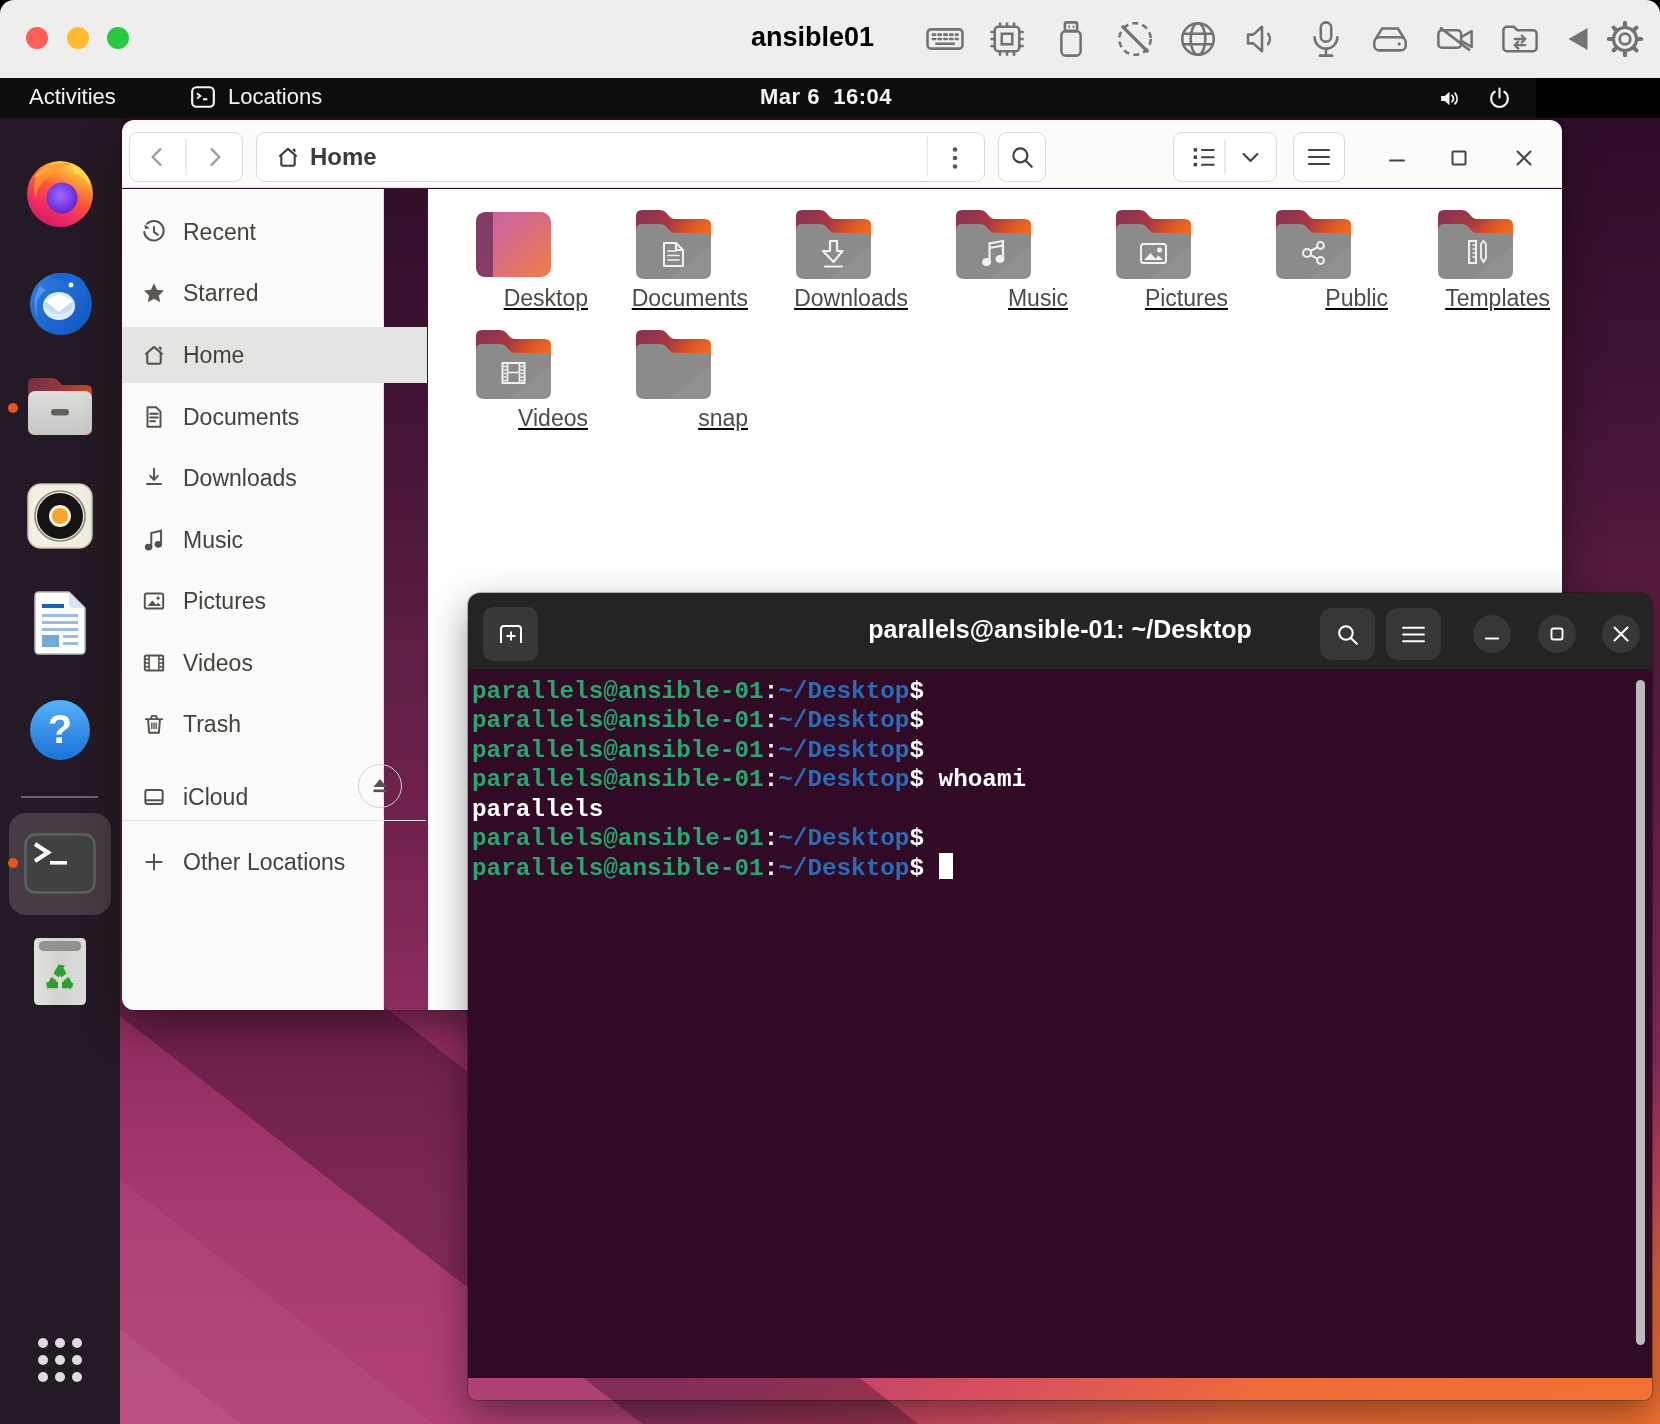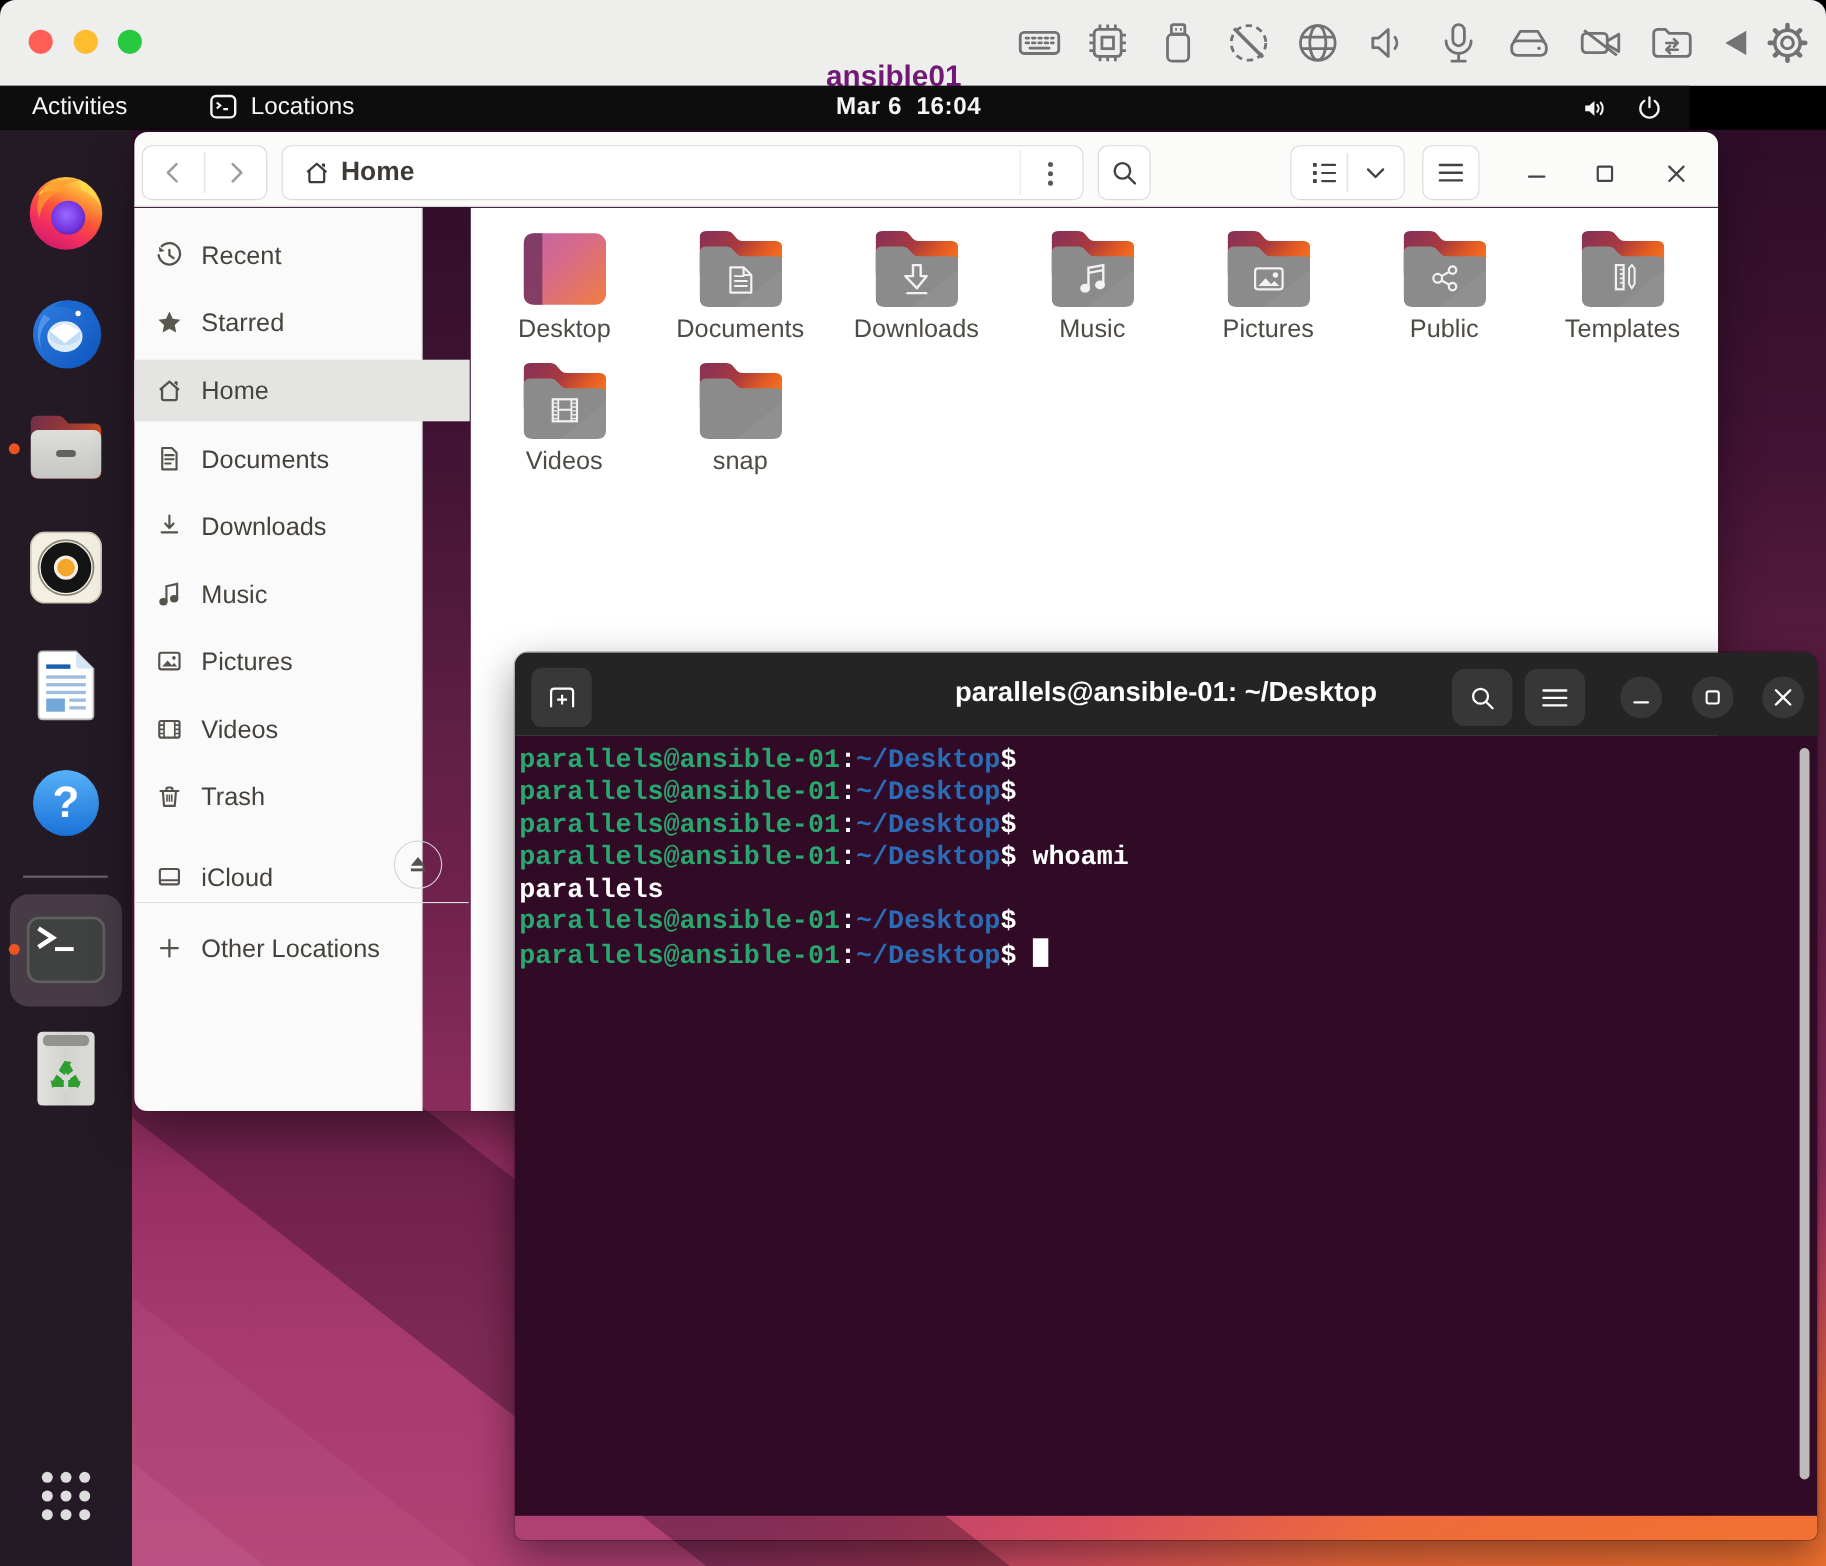--- a/index.html
+++ b/index.html
@@ -6,21 +6,21 @@
 html,body { width:1660px; height:1424px; background:#000; overflow:hidden; }
 body { font-family:"Liberation Sans", sans-serif; position:relative; }
 .screen { position:absolute; left:0; top:0; width:1660px; height:1424px; border-radius:14px 14px 0 0; overflow:hidden; }
 
 
 .macbar { position:absolute; left:0; top:0; width:1660px; height:78px; background:#eeeeec; }
 .tl { position:absolute; top:27px; width:22px; height:22px; border-radius:50%; }
 .tl.r { left:26px; background:#ff5f57; }
 .tl.y { left:67px; background:#febc2e; }
 .tl.g { left:107px; background:#27c93f; }
-.mactitle { position:absolute; top:22px; left:700px; width:225px; text-align:center; font-size:27px; font-weight:bold; color:#701a75;margin-top:32px; }
+.mactitle { position:absolute; top:22px; left:700px; width:225px; text-align:center; font-size:27px; font-weight:bold; color:#000000; }
 .macicons { position:absolute; left:0; top:0; width:1660px; height:78px; }
 .macicons svg { display:block; position:absolute; top:50%; transform:translate(-50%,-50%); }
 
 
 .topbar { position:absolute; left:0; top:78px; width:1536px; height:40px; background:#0d0d0d; color:#f5f5f5; font-size:22px; }
 .tb-act { position:absolute; left:29px; top:6px; }
 .tb-term { position:absolute; left:190px; top:6px; display:flex; align-items:center; gap:12px; }
 .tb-clock { position:absolute; left:116px; right:0; top:6px; text-align:center; font-weight:bold; letter-spacing:0.5px; }
 .tb-right { position:absolute; right:24px; top:0; height:40px; display:flex; align-items:center; gap:24px; }
 
@@ -45,21 +45,21 @@
 .nbtn { position:absolute; top:12px; height:50px; background:#ffffff; border:1px solid #d9d9d8; border-radius:9px; display:flex; align-items:center; justify-content:center; }
 .nbody { position:absolute; left:0; top:69px; width:1440px; height:821px; }
 .nside { position:absolute; left:0; top:0; width:262px; height:821px; background:#fafafa; border-right:1px solid #e2e2e0; }
 .nmain { position:absolute; left:306px; top:0; width:1134px; height:821px; background:#ffffff; }
 .srow { position:absolute; left:0; width:305px; height:56px; display:flex; align-items:center; color:#45413b; font-size:23px; }
 .srow svg { margin-left:19px; margin-right:16px; flex:none; }
 .srow.sel { background:#e4e4e2; }
 .ssep { position:absolute; left:0; top:700px; width:304px; height:1px; background:#e0e0de; }
 .eject { position:absolute; left:236px; top:575px; width:44px; height:44px; border:1px solid #d4d4d2; border-radius:50%; display:flex; align-items:center; justify-content:center; }
 
-.fitem { position:absolute; width:150px; text-align:center; }
+.fitem { position:absolute; width:150px; text-align:right;text-decoration:underline; }
 .fitem .lbl { margin-top:6px; font-size:23px; color:#4e4a45; }
 .fitem svg { display:block; margin:0 auto; }
 
 
 .term { position:absolute; left:468px; top:475px; width:1184px; height:807px; border-radius:12px 12px 8px 8px; overflow:hidden; box-shadow:0 0 0 1px rgba(0,0,0,0.25), 0 14px 38px rgba(0,0,0,0.42); }
 .thead { position:absolute; left:0; top:0; width:1184px; height:76px; background:#242424; }
 .ttitle { position:absolute; left:0; right:0; top:22px; text-align:center; color:#ffffff; font-weight:bold; font-size:25px; }
 .tbtn { position:absolute; top:615px; width:38px; height:38px; border-radius:50%; background:#373737; display:flex; align-items:center; justify-content:center; top:22px; }
 .tbtn.sq { border-radius:12px; width:55px; height:52px; top:15px; }
 .newtab { position:absolute; left:15px; top:14px; width:55px; height:54px; border-radius:10px; background:#383838; display:flex; align-items:center; justify-content:center; }

